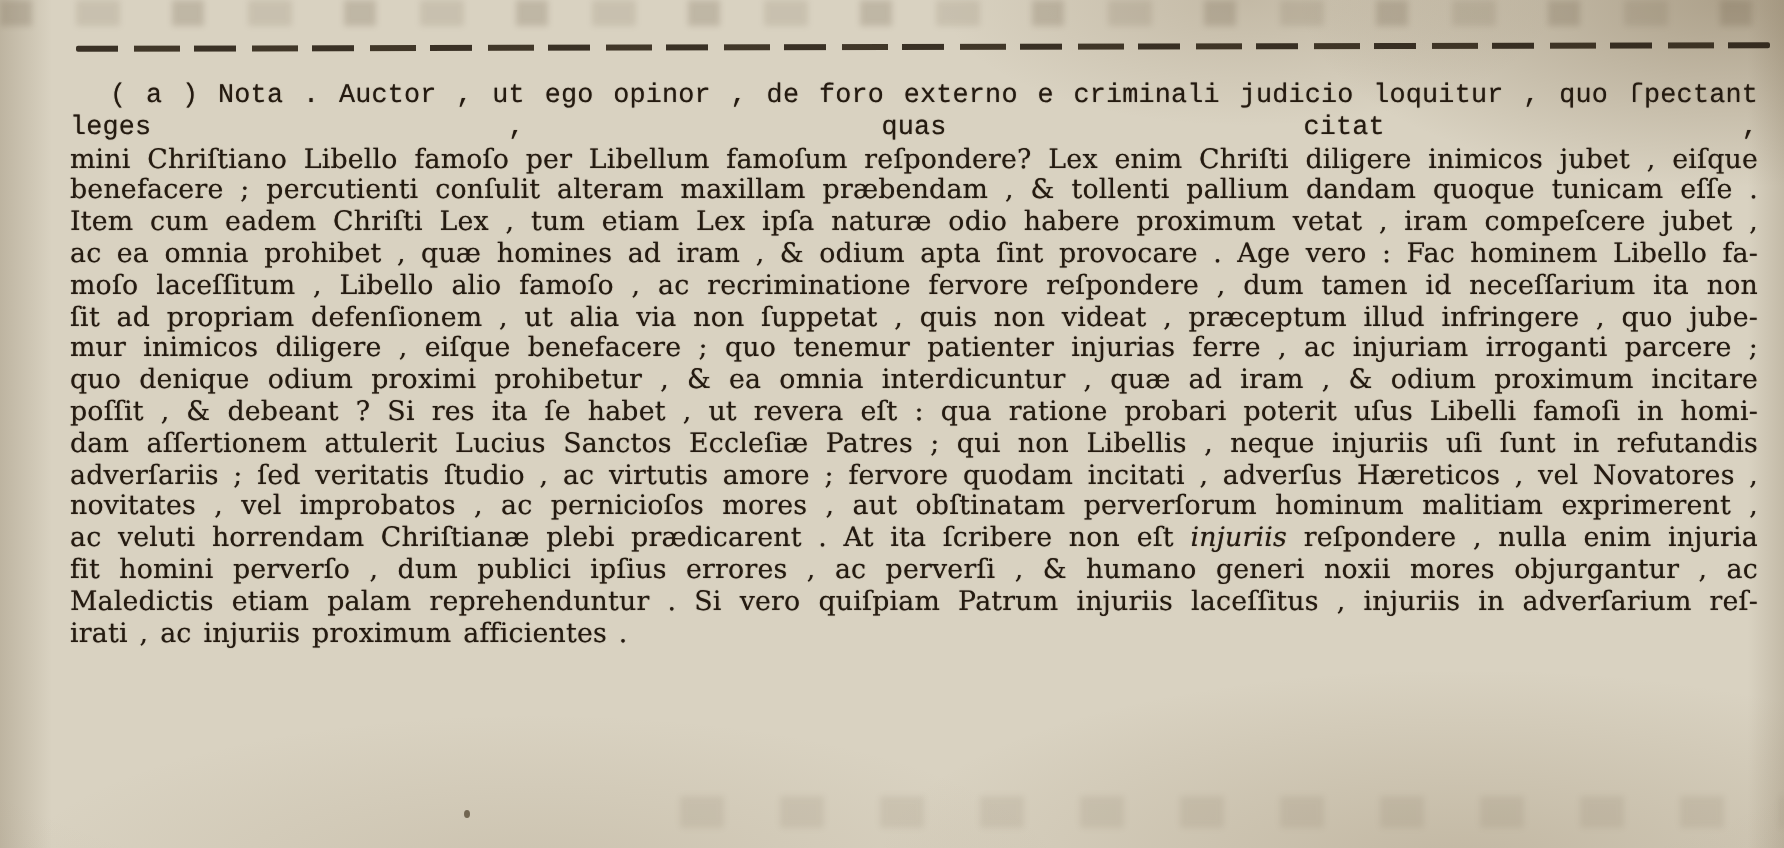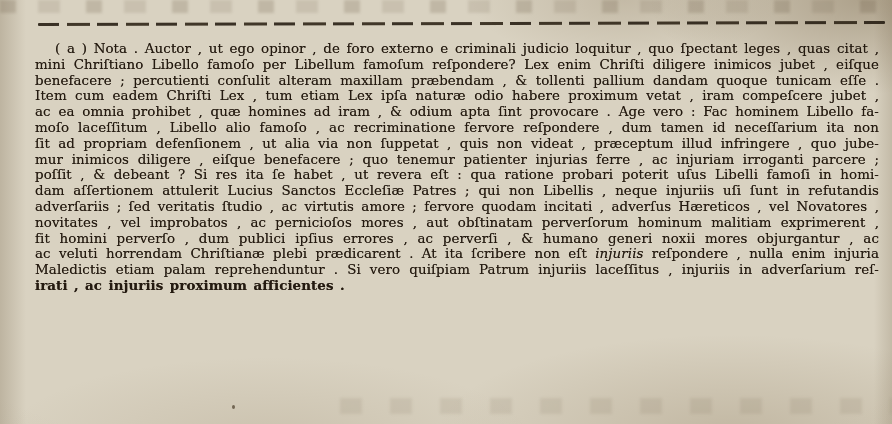--- a/index.html
+++ b/index.html
@@ -84,43 +84,44 @@
     line-height: 15.8px;
     letter-spacing: 0.1px;
     word-spacing: 1.6px;
     text-shadow: 0 0 0.5px rgba(36,26,16,0.65);
   }
   .line {
     text-align: justify;
     text-align-last: justify;
     white-space: normal;
   }
-  .line.first { text-indent: 20px; }
-  .line.last  { text-align-last: left; font-weight: bold; }
+  .line.first { text-indent: 20px; font-family: Liberation Mono, monospace; }
+  .line.last  { text-align-last: left; }
   .line i { font-style: italic; }
 </style>
 </head>
 <body>
 
 <div class="page">
   <div class="bleed bleed-top"></div>
   <div class="rule"></div>
   <div class="text-block" id="text-block">
       <div class="line first"><span>( a ) Nota . Auctor , ut ego opinor , de foro externo e criminali judicio loquitur , quo ſpectant leges , quas citat ,</span></div>
       <div class="line"><span>mini Chriſtiano Libello famoſo per Libellum famoſum reſpondere? Lex enim Chriſti diligere inimicos jubet , eiſque</span></div>
       <div class="line"><span>benefacere ; percutienti conſulit alteram maxillam præbendam , &amp; tollenti pallium dandam quoque tunicam eſſe .</span></div>
       <div class="line"><span>Item cum eadem Chriſti Lex , tum etiam Lex ipſa naturæ odio habere proximum vetat , iram compeſcere jubet ,</span></div>
       <div class="line"><span>ac ea omnia prohibet , quæ homines ad iram , &amp; odium apta ſint provocare . Age vero : Fac hominem Libello fa-</span></div>
       <div class="line"><span>moſo laceſſitum , Libello alio famoſo , ac recriminatione fervore reſpondere , dum tamen id neceſſarium ita non</span></div>
       <div class="line"><span>ſit ad propriam defenſionem , ut alia via non ſuppetat , quis non videat , præceptum illud infringere , quo jube-</span></div>
       <div class="line"><span>mur inimicos diligere , eiſque benefacere ; quo tenemur patienter injurias ferre , ac injuriam irroganti parcere ;</span></div>
+      <div class="line"><span>quo denique odium proximi prohibetur , &amp; ea omnia interdicuntur , quæ ad iram , &amp; odium proximum incitare</span></div>
       <div class="line"><span>poſſit , &amp; debeant ? Si res ita ſe habet , ut revera eſt : qua ratione probari poterit uſus Libelli famoſi in homi-</span></div>
       <div class="line"><span>dam aſſertionem attulerit Lucius Sanctos Eccleſiæ Patres ; qui non Libellis , neque injuriis uſi ſunt in refutandis</span></div>
       <div class="line"><span>adverſariis ; ſed veritatis ſtudio , ac virtutis amore ; fervore quodam incitati , adverſus Hæreticos , vel Novatores ,</span></div>
       <div class="line"><span>novitates , vel improbatos , ac pernicioſos mores , aut obſtinatam perverſorum hominum malitiam exprimerent ,</span></div>
+      <div class="line"><span>ac veluti horrendam Chriſtianæ plebi prædicarent . At ita ſcribere non eſt </span><i>injuriis</i><span> reſpondere , nulla enim injuria</span></div>
       <div class="line"><span>fit homini perverſo , dum publici ipſius errores , ac perverſi , &amp; humano generi noxii mores objurgantur , ac</span></div>
-      <div class="line"><span>ac veluti horrendam Chriſtianæ plebi prædicarent . At ita ſcribere non eſt </span><i>injuriis</i><span> reſpondere , nulla enim injuria</span></div>
       <div class="line"><span>Maledictis etiam palam reprehenduntur . Si vero quiſpiam Patrum injuriis laceſſitus , injuriis in adverſarium reſ-</span></div>
       <div class="line last"><span>irati , ac injuriis proximum afficientes .</span></div>
     </div>
   <div class="bleed bleed-bottom"></div>
   <div class="speck"></div>
 </div>
 
 </body></html>

